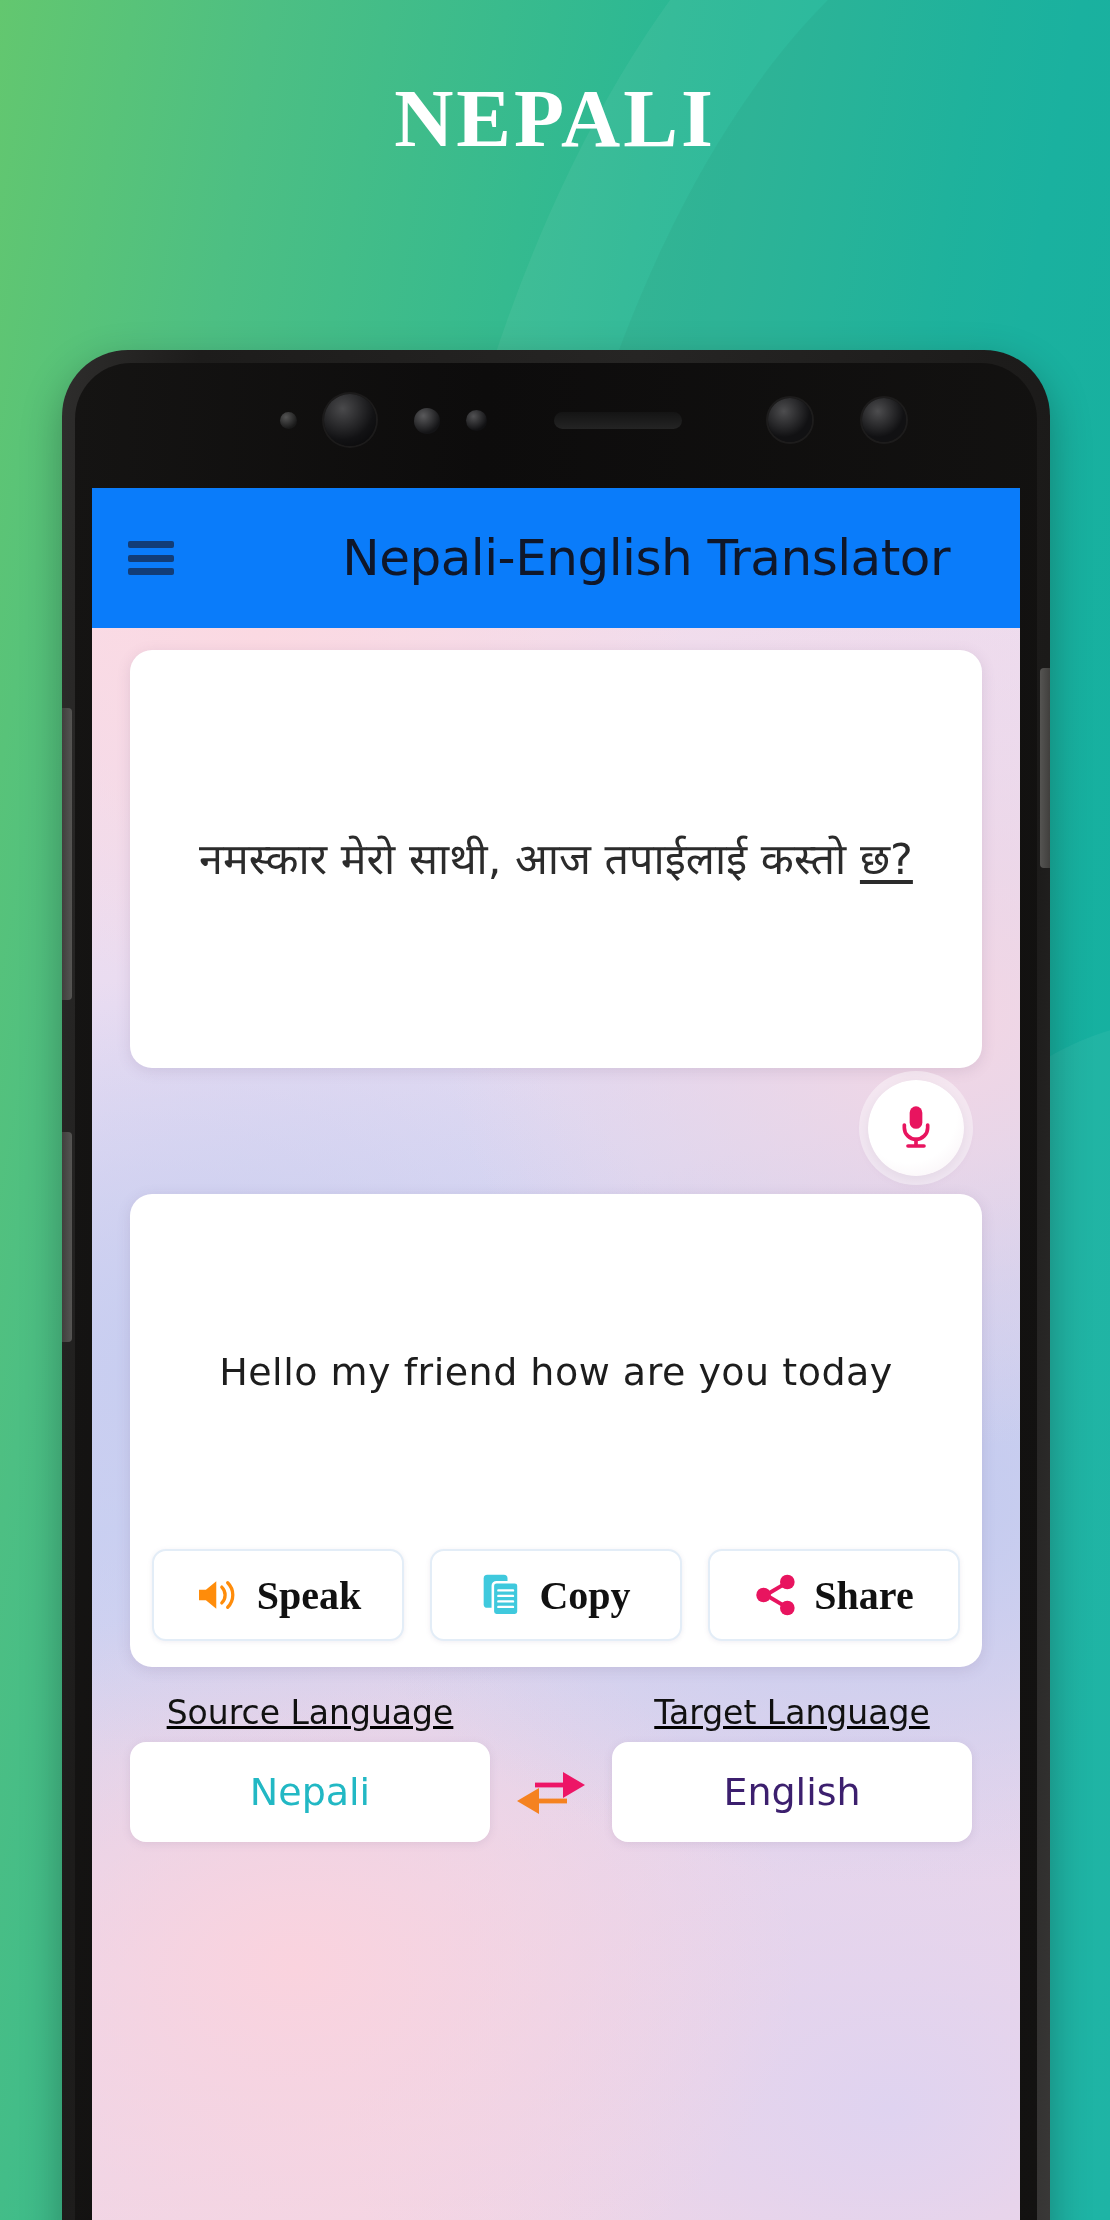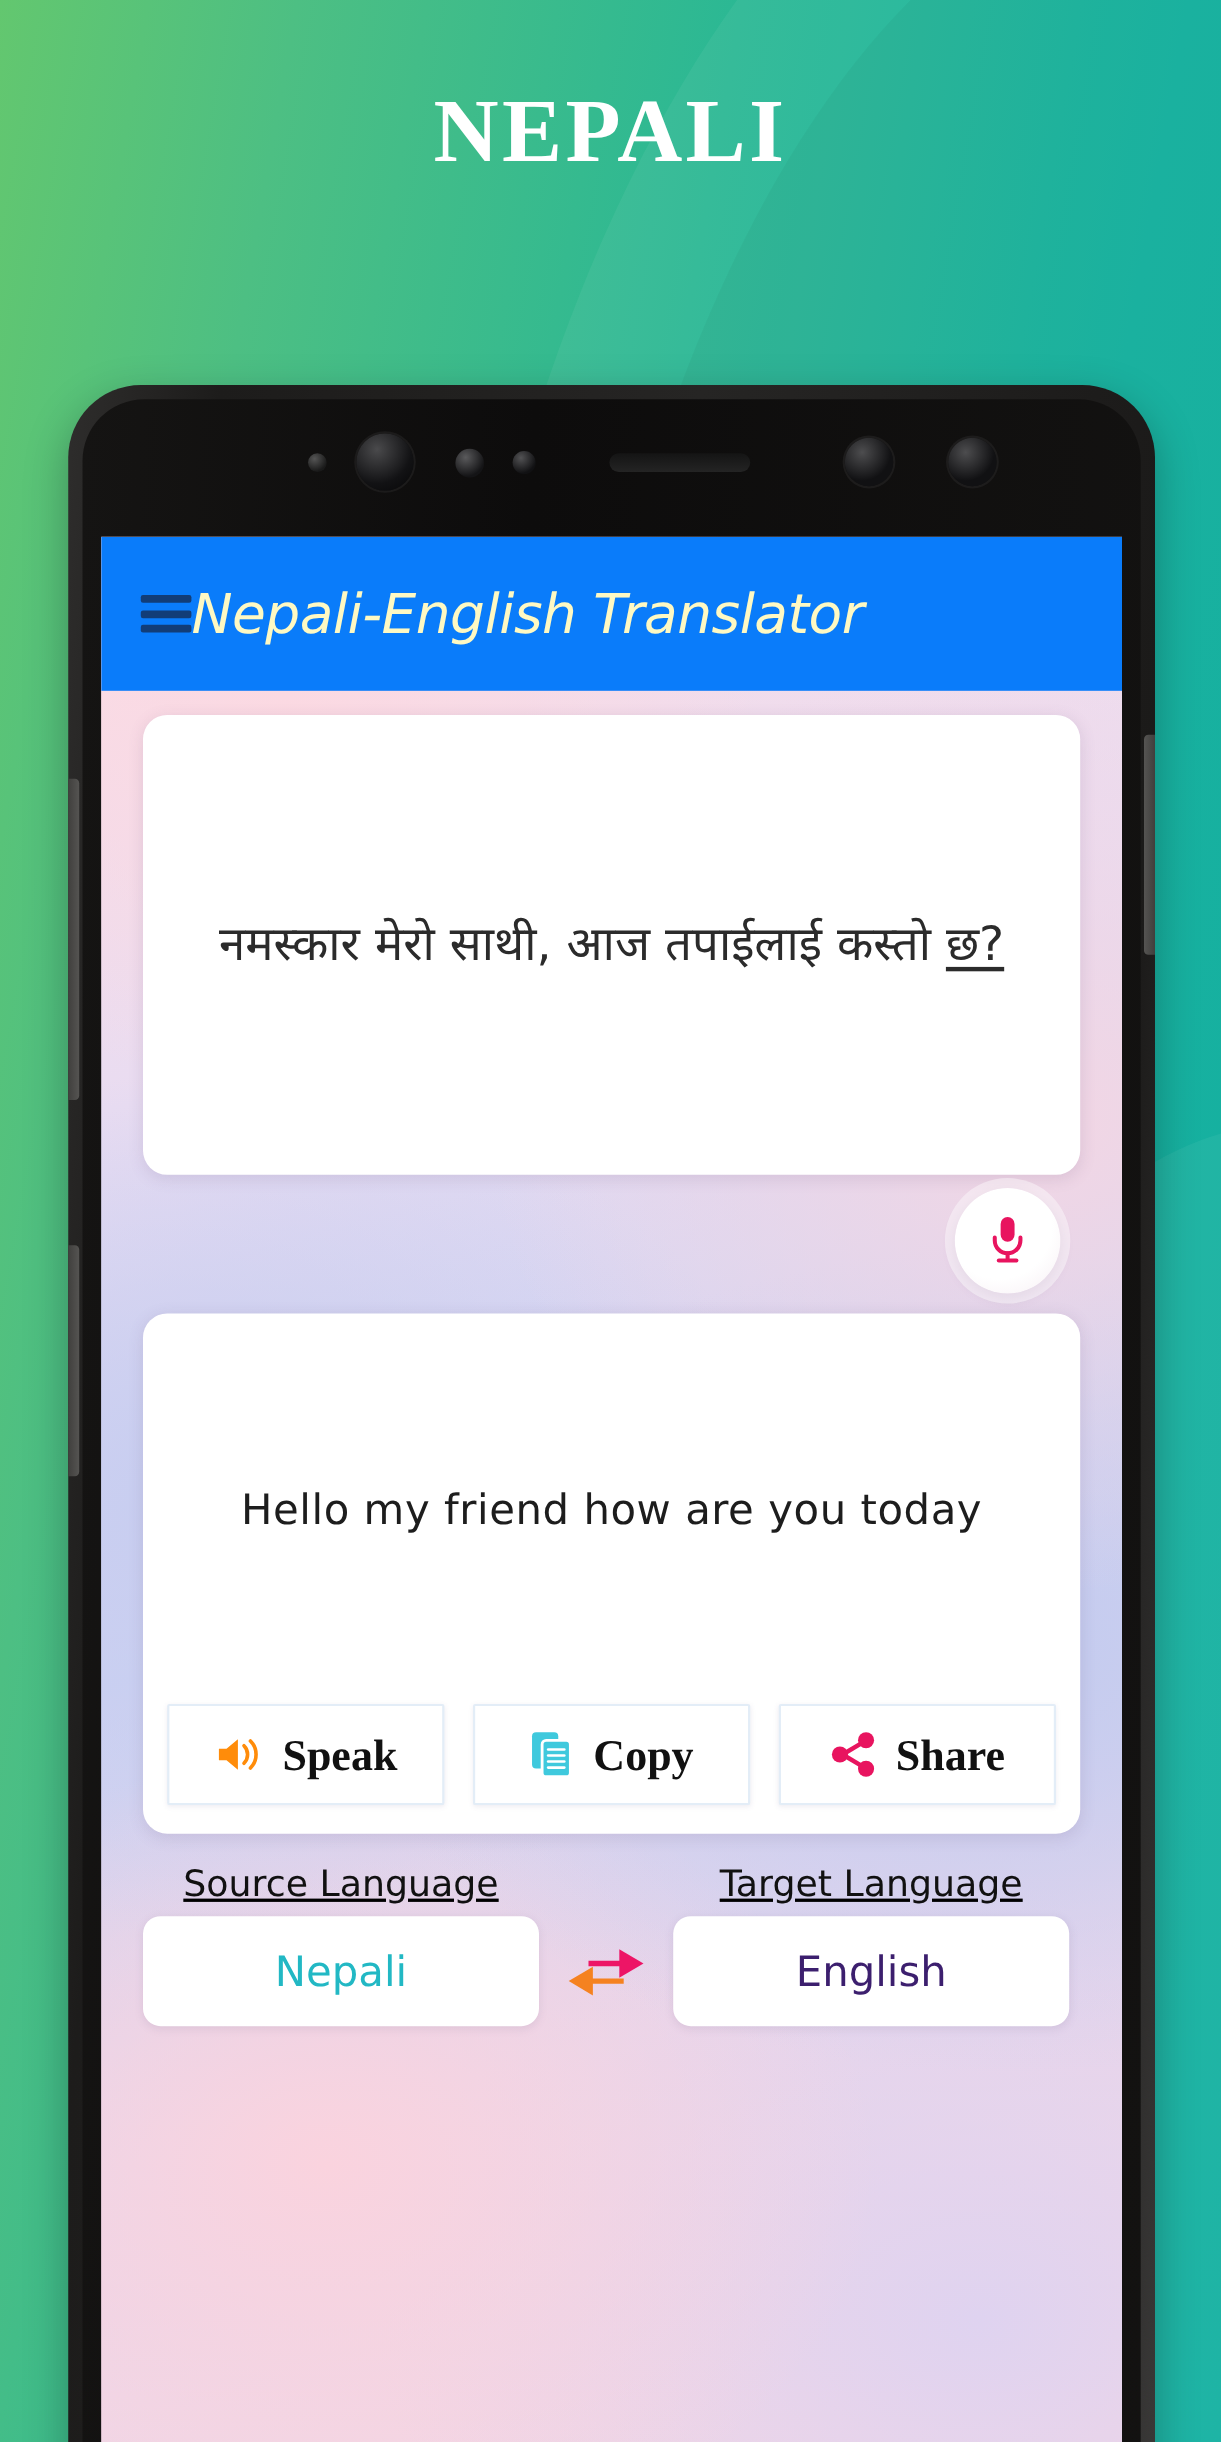--- a/index.html
+++ b/index.html
@@ -105,27 +105,26 @@
     background:#0a7cfa;
     display:flex; align-items:center;
   }
   .hamburger {
     width:46px; height:34px; margin-left:36px;
     display:flex; flex-direction:column; justify-content:space-between;
     cursor:pointer;
   }
   .hamburger span { display:block; height:7px; border-radius:2px; background:#123d77; }
   .appbar-title {
-    flex:1; text-align:left;
+    flex:1; text-align:right;
     font-family:"DejaVu Sans", sans-serif;
     font-size:50px; font-weight:400;
-    color:#fef9c3;
+    color:#0f172a;
     letter-spacing:-0.5px;
     margin-right:70px;
-    font-style:italic;
   }
 
   
   .card {
     background:#ffffff;
     border-radius:22px;
     box-shadow:0 3px 14px rgba(110,90,130,0.16);
   }
   .source-card {
     margin:22px 38px 0 38px;
@@ -167,21 +166,21 @@
   }
   .target-text {
     font-family:"DejaVu Sans", sans-serif;
     font-size:38px; color:#1d1d1d; text-align:center; letter-spacing:0.5px;
   }
   .actions { display:flex; gap:26px; }
   .action-btn {
     flex:1; height:92px;
     background:#ffffff;
     border:2px solid #e3edf7;
-    border-radius:2px;
+    border-radius:14px;
     box-shadow:0 1px 5px rgba(120,110,150,0.12);
     display:flex; align-items:center; justify-content:center; gap:16px;
     cursor:pointer;
   }
   .action-label {
     font-family:"Liberation Serif", serif;
     font-size:40px; font-weight:700; color:#111;
   }
 
   

